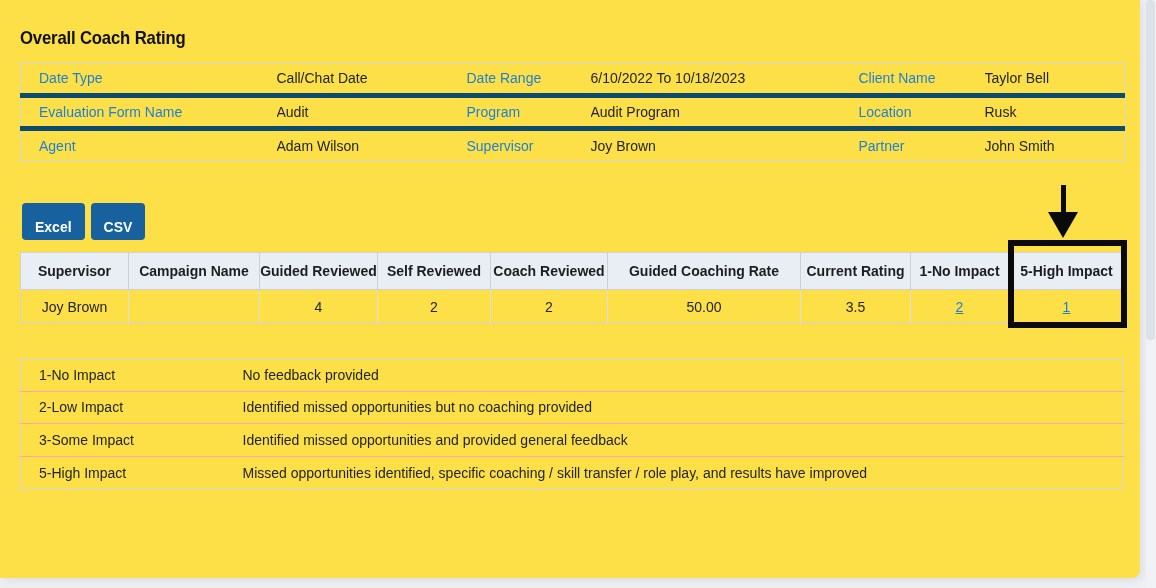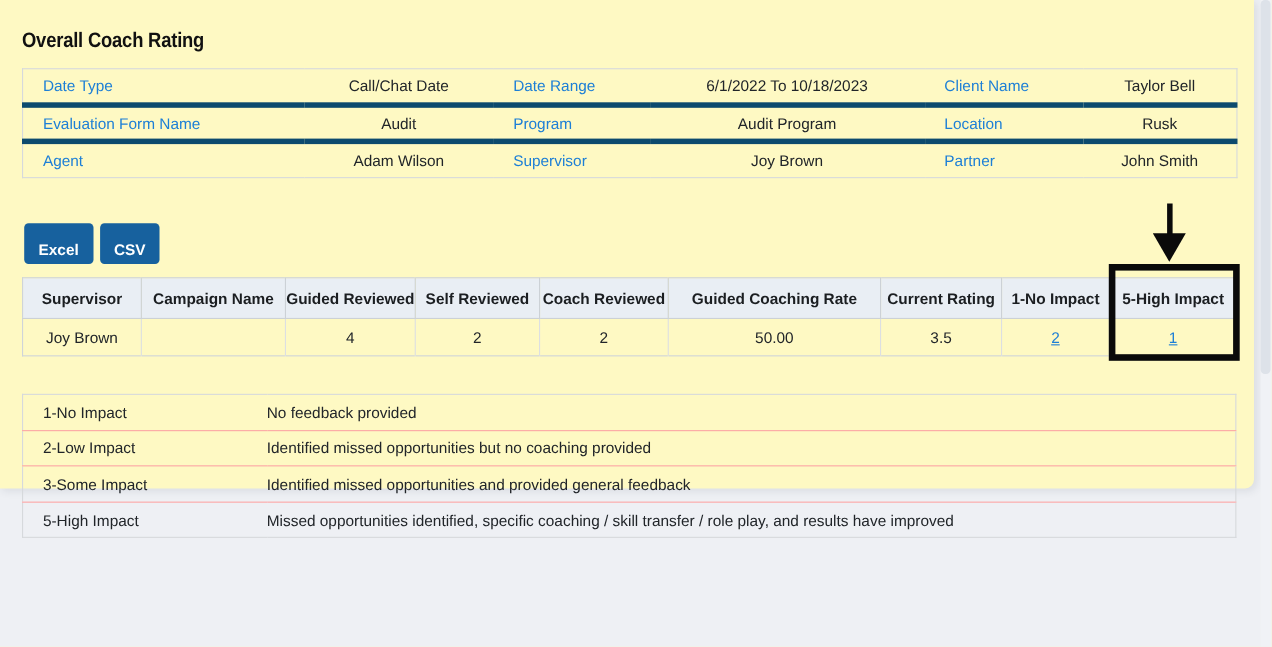--- a/index.html
+++ b/index.html
@@ -6,22 +6,22 @@
   html,body { width:1156px; height:588px; }
   body {
     font-family:"Liberation Sans", sans-serif;
     background:#eef0f4;
     position:relative;
     overflow:hidden;
     color:#212529;
   }
   .page-card {
     position:absolute; left:0; top:0;
-    width:1140px; height:444px;
-    background:#fef9c3;
+    width:1140px; height:578px;
+    background:#fde047;
     border-bottom-right-radius:8px;
     box-shadow:2px 2px 8px rgba(40,50,70,0.10);
   }
   .scroll-track {
     position:absolute; right:0; top:0; width:10px; height:588px;
     background:#f0f2f6;
   }
   .scroll-thumb {
     position:absolute; right:1px; top:0; width:9px; height:340px;
     background:#dde2e9; border-radius:4px;
@@ -38,21 +38,21 @@
   td, th { font-size:14px; overflow:hidden; white-space:nowrap; }
 
   
   .filter-table {
     position:absolute; left:20px; top:62px; width:1104px;
     border:1px solid #d6d9dc;
   }
   .filter-table td { height:33px; vertical-align:middle; }
   .filter-table tr + tr td { border-top:5px solid #0c4a6e; }
   .filter-table td.fl { padding-left:18px; color:#1d7fd6; }
-  .filter-table td.fv { color:#212529;text-align:center; }
+  .filter-table td.fv { color:#212529; }
 
   
   .export-bar { position:absolute; left:22px; top:203px; display:flex; gap:6px; }
   .btn {
     background:#17619e; color:#ffffff;
     font-size:14px; font-weight:bold;
     font-family:"Liberation Sans", sans-serif;
     border:none; border-radius:4px;
     height:37px; padding:16px 13px; cursor:pointer;
   }
@@ -110,21 +110,21 @@
         <col style="width:142px">
       <col style="width:250px">
         <col style="width:144px">
         <col style="width:140px">
     </colgroup>
     <tbody>
         <tr>
       <td class="fl">Date Type</td>
       <td class="fv">Call/Chat Date</td>
       <td class="fl">Date Range</td>
-      <td class="fv">6/1/2022 To 10/18/2023</td>
+      <td class="fv">6/10/2022 To 10/18/2023</td>
       <td class="fl">Client Name</td>
       <td class="fv">Taylor Bell</td>
     </tr>
     <tr>
       <td class="fl">Evaluation Form Name</td>
       <td class="fv">Audit</td>
       <td class="fl">Program</td>
       <td class="fv">Audit Program</td>
       <td class="fl">Location</td>
       <td class="fv">Rusk</td>

